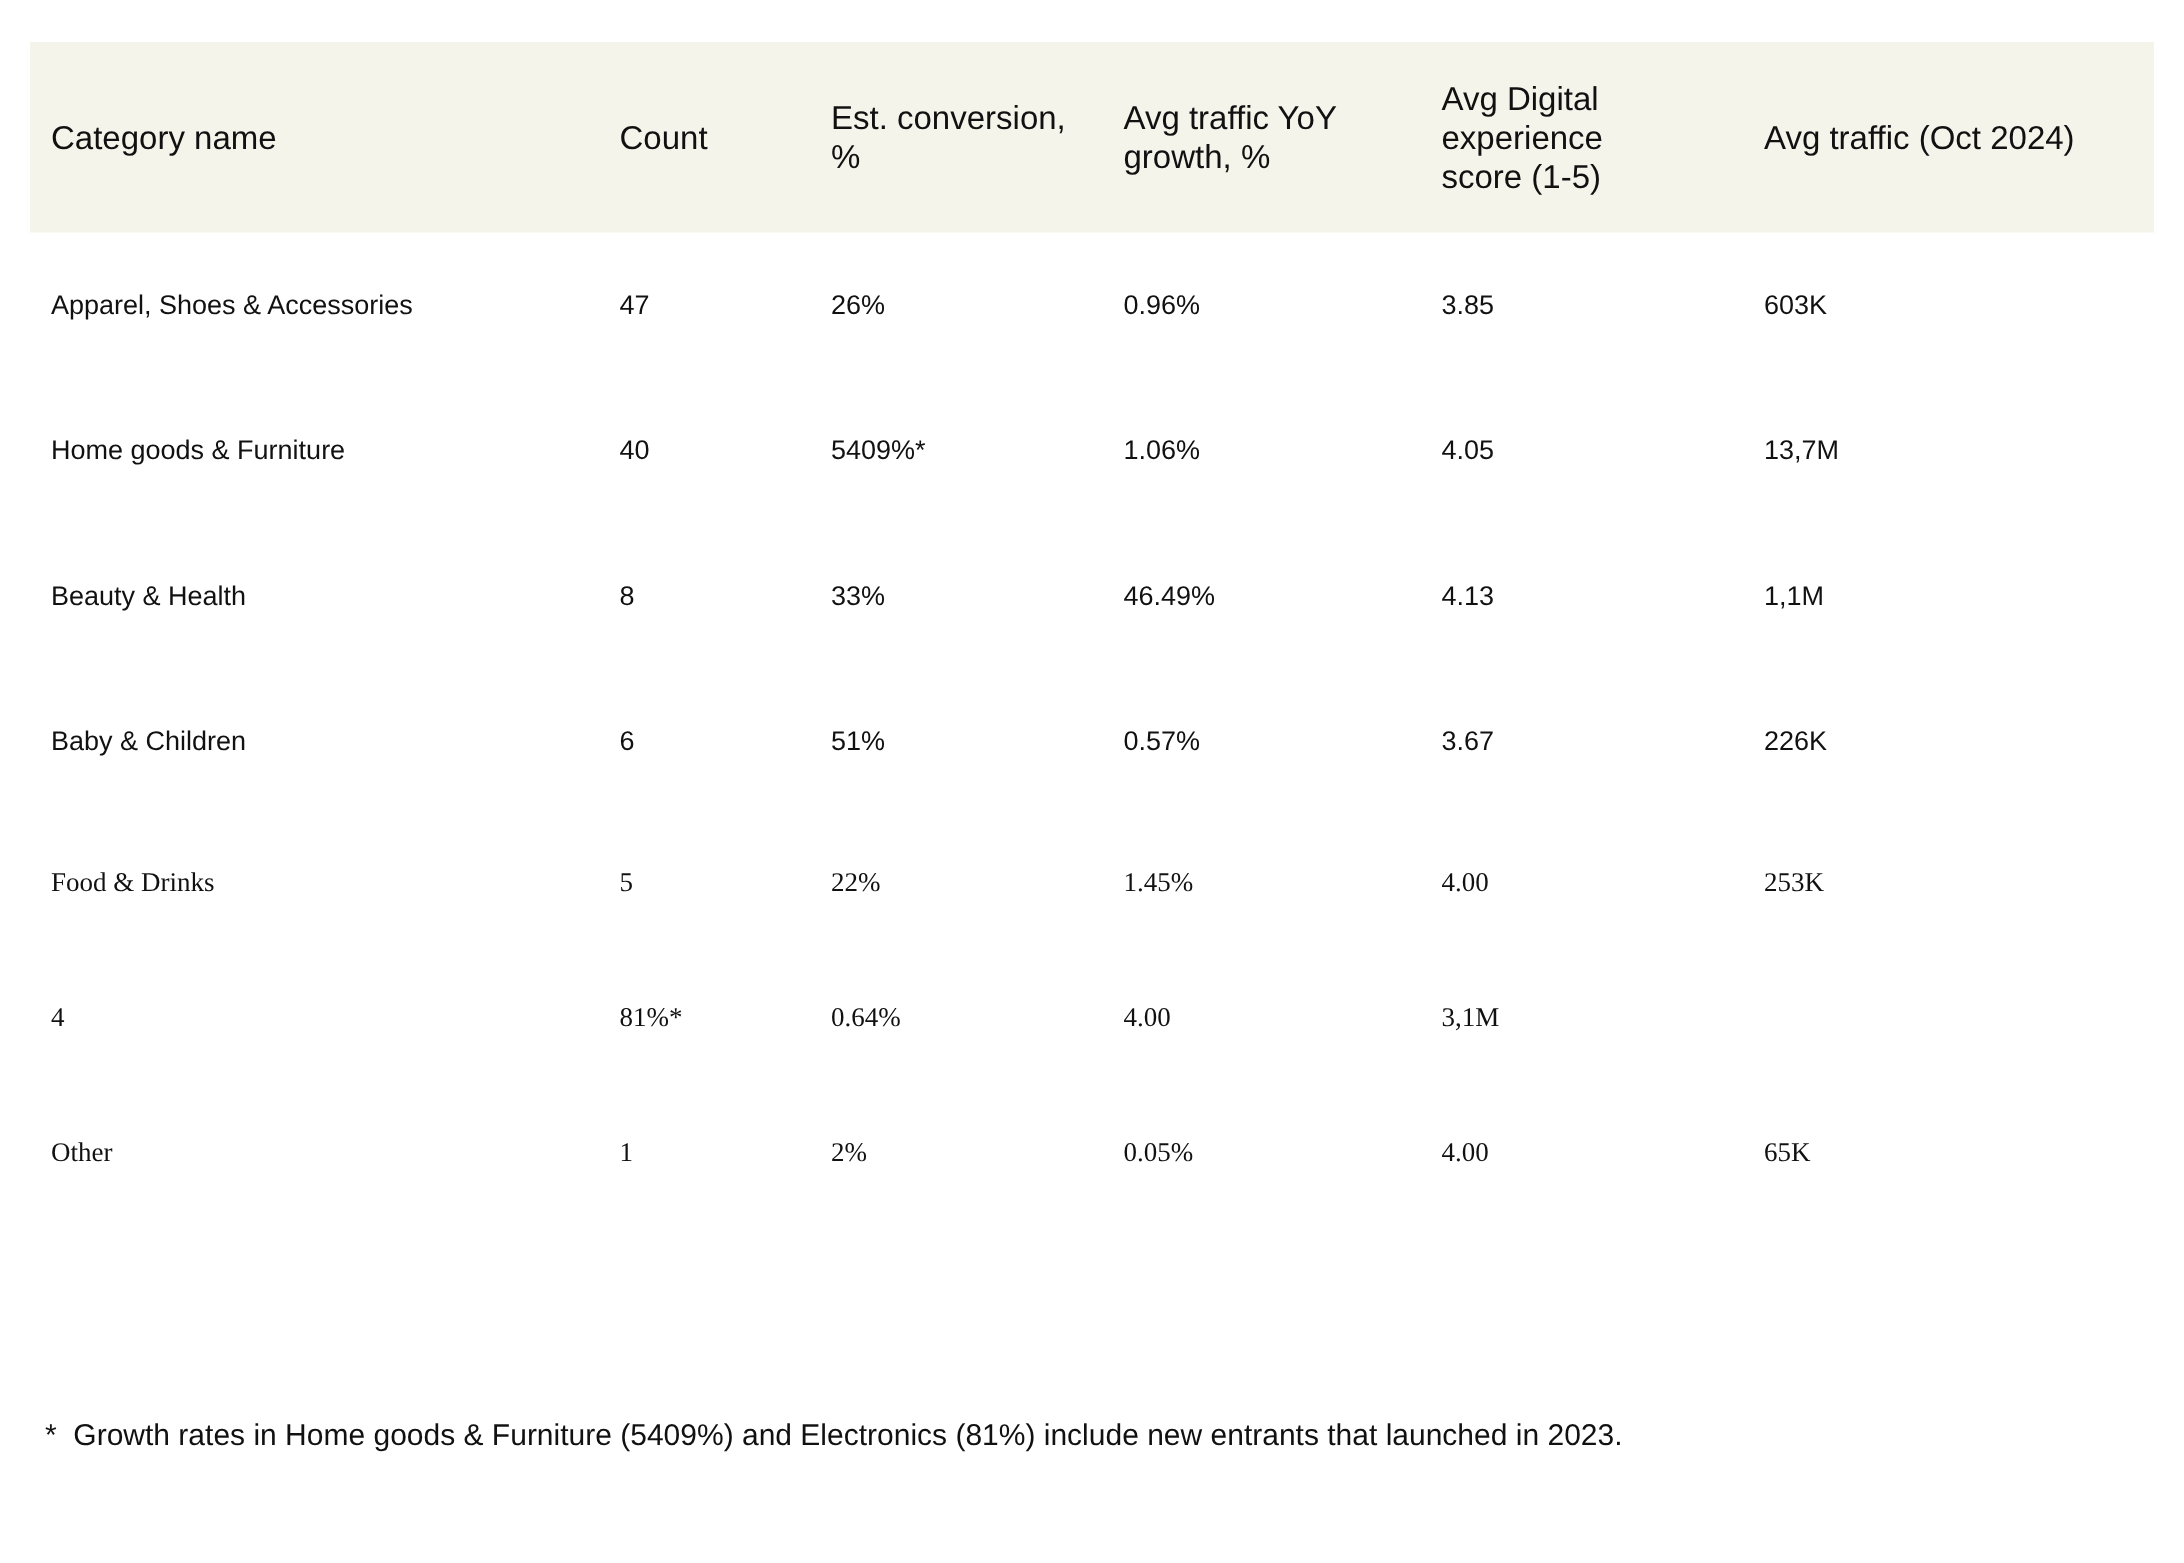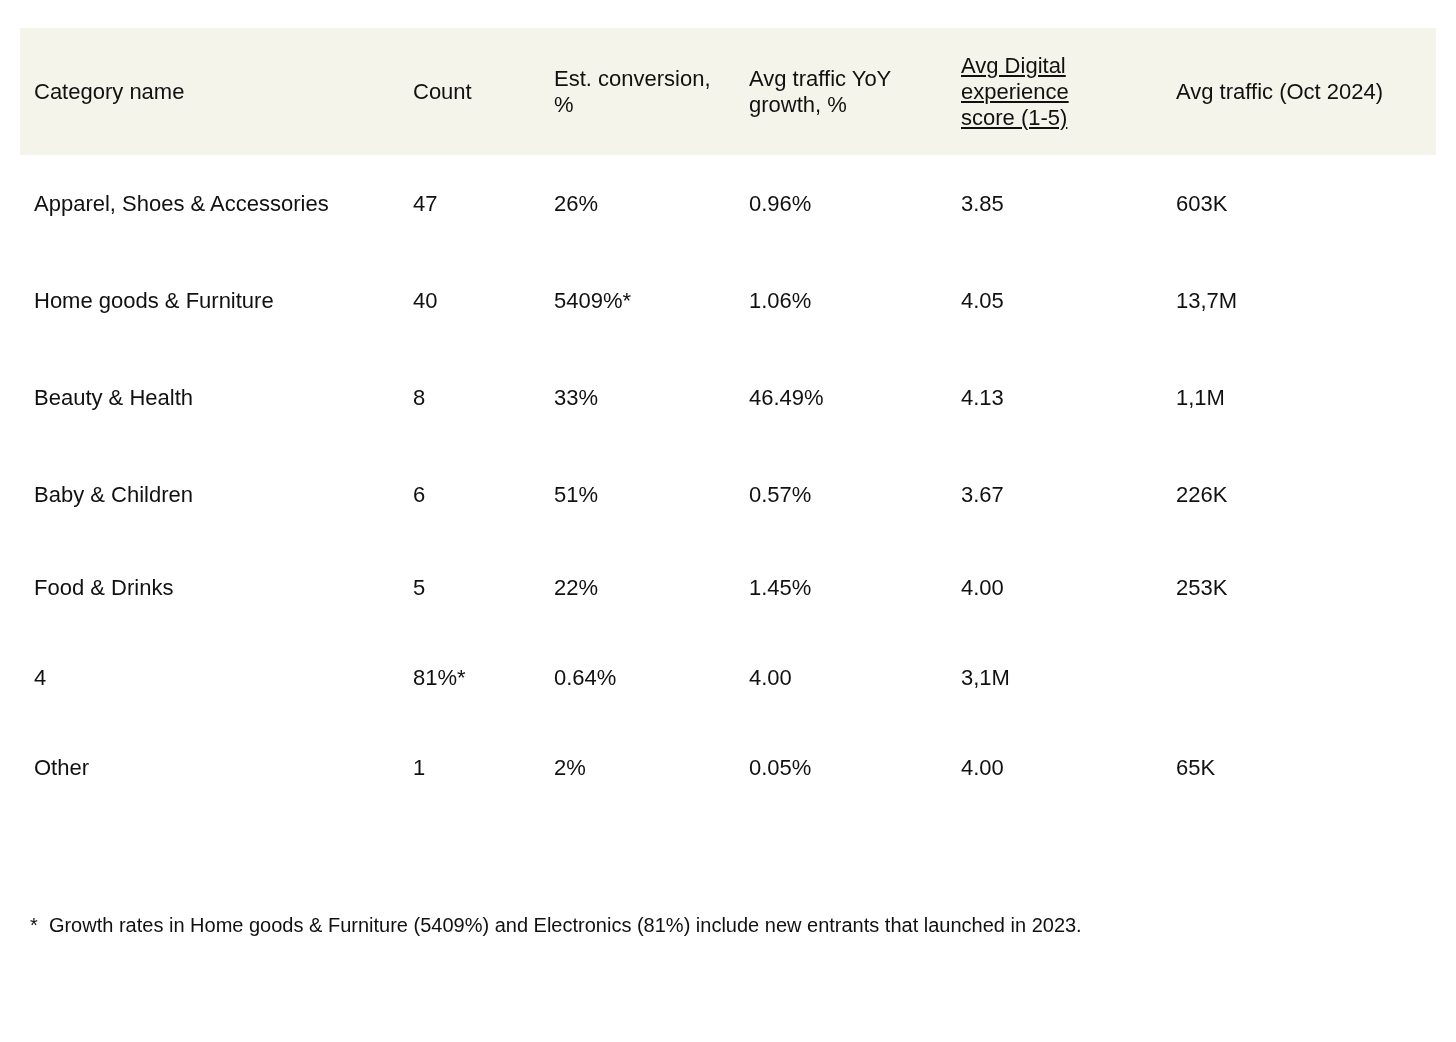--- a/index.html
+++ b/index.html
@@ -23,37 +23,37 @@
     align-items: center;
     font-size: 22px;
     line-height: 26px;
   }
   .th {
     padding-left: 14px;
   }
   .th .w { display: inline-block; }
   .th.c2 .w { max-width: 168px; }
   .th.c3 .w { max-width: 178px; }
-  .th.c4 .w { max-width: 130px; text-decoration: underline; }
+  .th.c4 .w { max-width: 130px; }
   .tr {
     display: grid;
     grid-template-columns: 379px 141px 195px 212px 215px 1fr;
     align-items: center;
-    font-size: 22px;
+    font-size: 18px;
     height: 97px;
   }
-  .tr.short { height: 90px; }
+  .tr.short { height: 90px; font-family: Liberation Serif, serif; }
   .td { padding-left: 14px; white-space: nowrap; }
   .footnotes {
     margin: 32px 20px 0 23px;
     font-size: 20px;
     line-height: 32px;
     white-space: pre-wrap;
   }
-  .fline.first { padding-left: 7px; }
+  .fline.first { padding-left: 7px; margin-top: 32px; }
 </style>
 </head>
 <body>
 
 <div class="table-wrap">
 
   <div class="thead">
     <div class="th c0"><span class="w">Category name</span></div>
     <div class="th c1"><span class="w">Count</span></div>
     <div class="th c3"><span class="w">Est. conversion, %</span></div>

